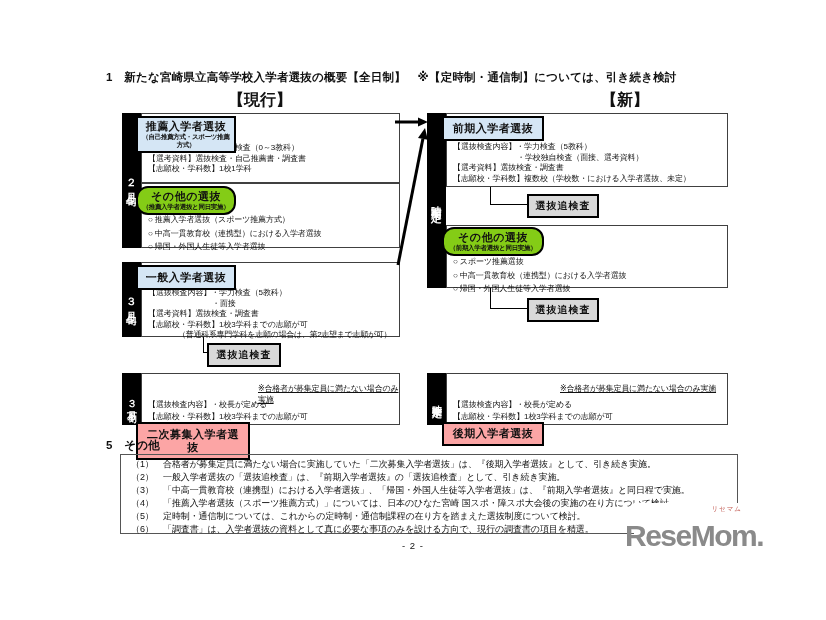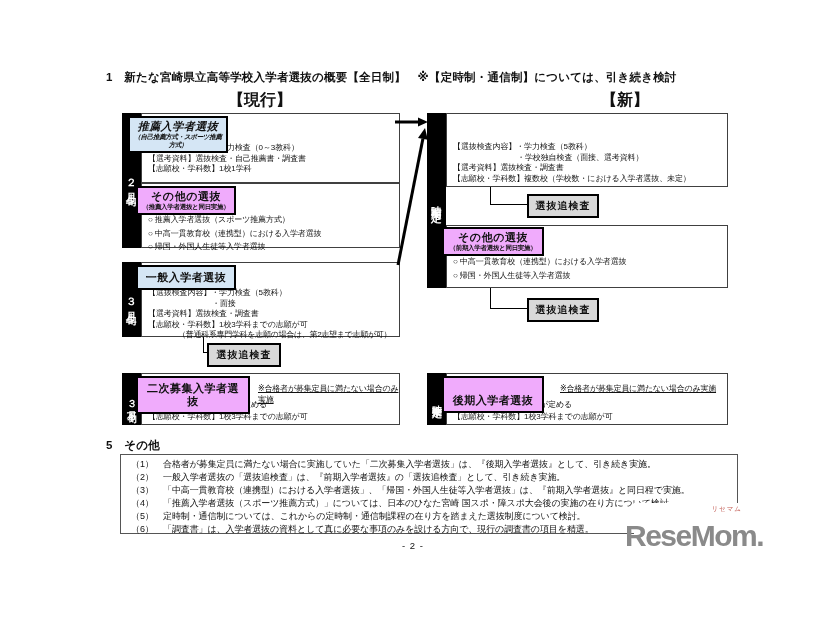--- a/index.html
+++ b/index.html
@@ -17,22 +17,22 @@
     font-weight:bold;font-size:10.5px;letter-spacing:2px;line-height:1;
   }
   .secbox{border:1px solid #404040;background:#fff;box-sizing:border-box;}
   .titlebox{
     border:2px solid #000;text-align:center;font-weight:bold;
     padding:2px 4px;line-height:1.2;box-sizing:border-box;
   }
   .titlebox .t{font-size:11px;display:block;letter-spacing:.5px;}
   .titlebox .s{font-size:6.5px;display:block;letter-spacing:-.3px;font-weight:bold;}
   .blue{background:#d5e6f5;}
-  .pink{background:#f0abfc;}
-  .cream{background:#f0abfc;}
+  .pink{background:#84cc16;border-radius:12px;}
+  .cream{background:#fca5a5;margin-top:46px;}
   .graybox{
     border:2px solid #000;background:#d9d9d9;font-weight:bold;font-size:10px;
     text-align:center;padding:3px 0;box-sizing:border-box;letter-spacing:1px;
   }
   .content{font-size:8px;line-height:10.5px;letter-spacing:-.1px;}
   .content.wide{line-height:13.5px;}
   .ind{padding-left:64px;}
   .ind2{padding-left:30px;letter-spacing:-.3px;}
   .note{font-size:8px;letter-spacing:-.2px;text-decoration:underline;}
   .conn{border-left:1.5px solid #000;border-bottom:1.5px solid #000;box-sizing:border-box;}
@@ -62,21 +62,21 @@
   <div class="abs collabel" style="left:555px;top:90px;width:140px;">【新】</div>
 
   <div class="abs vbar" style="left:122px;top:113px;width:19px;height:135px;">２月上旬</div>
 
   <div class="abs secbox" style="left:141px;top:113px;width:259px;height:70px;"></div>
   <div class="abs content" style="left:148px;top:143px;width:250px;">
     <div>【選抜検査内容】・学力検査（0～3教科）</div>
     <div>【選考資料】選抜検査・自己推薦書・調査書</div>
     <div>【志願校・学科数】1校1学科</div>
   </div>
-  <div class="abs titlebox blue" style="left:128px;top:116px;width:100px;font-style:italic;">
+  <div class="abs titlebox blue" style="left:136px;top:116px;width:100px;">
     <span class="t">推薦入学者選抜</span>
     <span class="s">（自己推薦方式・スポーツ推薦方式）</span>
   </div>
 
   <div class="abs secbox" style="left:141px;top:183px;width:259px;height:65px;"></div>
   <div class="abs content wide" style="left:148px;top:213px;width:250px;">
     <div>○ 推薦入学者選抜（スポーツ推薦方式）</div>
     <div>○ 中高一貫教育校（連携型）における入学者選抜</div>
     <div>○ 帰国・外国人生徒等入学者選抜</div>
   </div>
@@ -123,46 +123,50 @@
 
   <div class="abs vbar" style="left:427px;top:113px;width:19px;height:175px;">時期未定</div>
 
   <div class="abs secbox" style="left:446px;top:113px;width:282px;height:74px;"></div>
   <div class="abs content" style="left:453px;top:142px;width:274px;">
     <div>【選抜検査内容】・学力検査（5教科）</div>
     <div class="ind">・学校独自検査（面接、選考資料）</div>
     <div>【選考資料】選抜検査・調査書</div>
     <div>【志願校・学科数】複数校（学校数・における入学者選抜、未定）</div>
   </div>
+  <div class="abs titlebox blue" style="left:442px;top:116px;width:102px;padding-top:4px;padding-bottom:4px;">
+    <span class="t">前期入学者選抜</span>
+  </div>
 
   <div class="abs conn" style="left:490px;top:187px;width:37px;height:18px;"></div>
   <div class="abs graybox" style="left:527px;top:194px;width:72px;">選抜追検査</div>
 
   <div class="abs secbox" style="left:446px;top:225px;width:282px;height:63px;"></div>
   <div class="abs content wide" style="left:453px;top:255px;width:274px;">
+    <div>○ スポーツ推薦選抜</div>
     <div>○ 中高一貫教育校（連携型）における入学者選抜</div>
     <div>○ 帰国・外国人生徒等入学者選抜</div>
   </div>
   <div class="abs titlebox pink" style="left:442px;top:227px;width:102px;">
     <span class="t">その他の選抜</span>
     <span class="s">（前期入学者選抜と同日実施）</span>
   </div>
 
   <div class="abs conn" style="left:490px;top:288px;width:37px;height:21px;"></div>
   <div class="abs graybox" style="left:527px;top:298px;width:72px;">選抜追検査</div>
 
   <div class="abs vbar" style="left:427px;top:373px;width:19px;height:52px;font-size:10px;letter-spacing:1px;">時期未定</div>
 
   <div class="abs secbox" style="left:446px;top:373px;width:282px;height:52px;"></div>
   <div class="abs note" style="left:560px;top:383px;width:160px;">※合格者が募集定員に満たない場合のみ実施</div>
   <div class="abs content" style="left:453px;top:399px;width:270px;line-height:11.5px;">
     <div>【選抜検査内容】・校長が定める</div>
     <div>【志願校・学科数】1校3学科までの志願が可</div>
   </div>
-  <div class="abs titlebox cream" style="left:442px;top:376px;width:102px;padding-top:16px;padding-bottom:4px;">
+  <div class="abs titlebox cream" style="left:442px;top:376px;width:102px;padding-top:3px;padding-bottom:4px;">
     <span class="t">後期入学者選抜</span>
   </div>
 
   <div class="abs pgtitle" style="left:106px;top:438px;">5　その他</div>
   <div class="abs othersbox" style="left:120px;top:454px;width:618px;height:80px;">
     <div class="oitem">
       <span class="num">（1）</span>
       <span class="txt">合格者が募集定員に満たない場合に実施していた「二次募集入学者選抜」は、『後期入学者選抜』として、引き続き実施。</span>
     </div>
     <div class="oitem">

